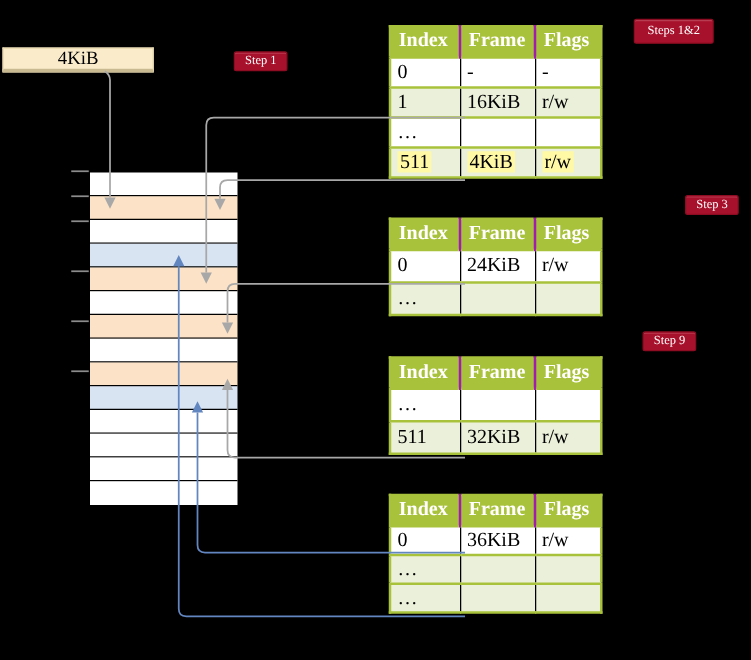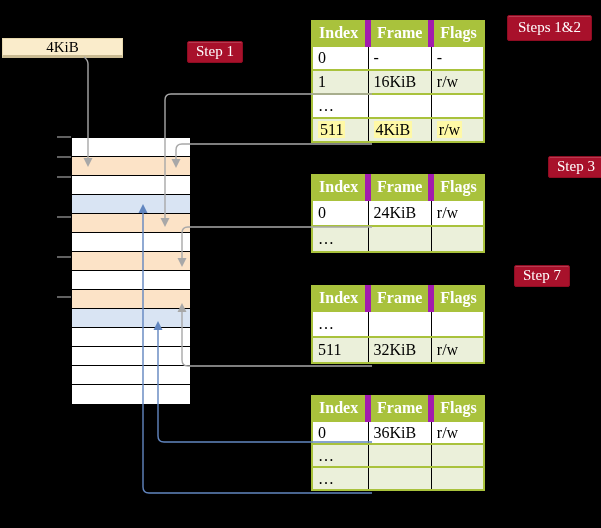--- a/index.html
+++ b/index.html
@@ -6,33 +6,33 @@
   .stage{position:relative;width:601px;height:528px;background:var(--background,#000);
          font-family:"Liberation Serif","DejaVu Serif",serif;overflow:hidden;}
   .stage *{box-sizing:border-box;}
 
   
   .page-size-box{position:absolute;left:2px;top:38px;width:121px;height:20px;
     background:var(--box_cream);border:1px solid #e7d8ad;border-bottom:3px solid #c9ba92;
     color:#000;font-size:15px;text-align:center;line-height:16px;}
 
   
-  .steplabel{position:absolute;background:var(--label_red);color:#fff;font-size:15px;
+  .steplabel{position:absolute;background:var(--label_red);color:#fff;font-size:10px;
     padding:1px 8px 2px 8px;border-radius:2px;border:1px solid #8e0c22;
     box-shadow:inset 0 1px 0 rgba(255,255,255,.18);white-space:nowrap;}
   .lbl-step0{left:187px;top:41px;}
   .lbl-steps12{left:507px;top:15px;padding:3px 10px 4px 10px;}
   .lbl-step3{left:548px;top:156px;}
   .lbl-step4{left:514px;top:265px;}
 
   
   .ptable{position:absolute;left:311px;}
   .ptable table{border-collapse:collapse;border:2px solid var(--table_green);}
   .ptable th{background:var(--table_green);color:#fff;font-weight:bold;font-size:16px;
-    text-align:left;padding:2px 6px 3px 6px;border-left:6px solid #a21caf;height:24px;}
+    text-align:left;padding:2px 6px 3px 6px;border-left:2px solid #a21caf;height:24px;}
   .ptable th:first-child{border-left:none;}
   .ptable td{background:#fff;color:#000;font-size:16px;text-align:left;
     padding:0 5px;border-top:2px solid var(--table_green);border-left:1px solid #000;}
   .ptable td:first-child{border-left:none;}
   .ptable tr.shaded td{background:var(--row_green);}
   .ptable .hl{background:var(--highlight_yellow);padding:0 2px;}
   .t1{top:20px;}  .t1 td{height:24px;}
   .t2{top:174px;} .t2 td{height:26px;}
   .t3{top:285px;} .t3 td{height:26px;}
   .t4{top:395px;} .t4 td{height:23px;}
@@ -52,21 +52,21 @@
 
 <div class="stage">
 
   <div class="page-size-box">
     <span>4KiB</span>
   </div>
 
   <div class="steplabel lbl-step0">Step 1</div>
   <div class="steplabel lbl-steps12">Steps 1&amp;2</div>
   <div class="steplabel lbl-step3">Step 3</div>
-  <div class="steplabel lbl-step4">Step 7</div>
+  <div class="steplabel lbl-step4">Step 9</div>
 
   <div class="memcol" id="memory">
       <div class="mrow white"></div>
       <div class="mrow peach"></div>
       <div class="mrow white"></div>
       <div class="mrow blue"></div>
       <div class="mrow peach"></div>
       <div class="mrow white"></div>
       <div class="mrow peach"></div>
       <div class="mrow white"></div>

